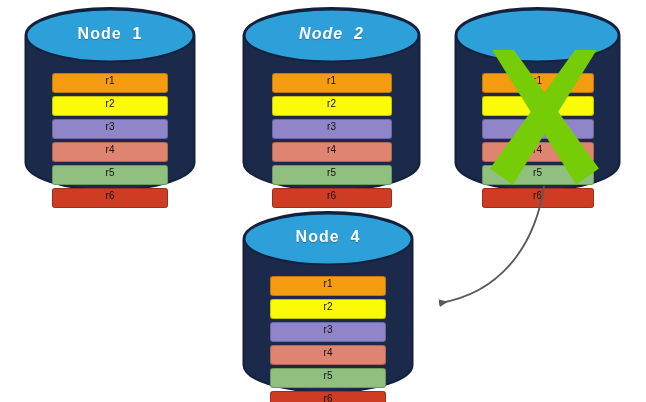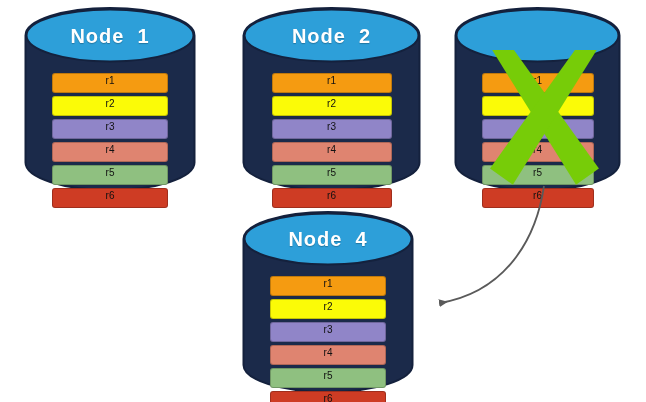--- a/index.html
+++ b/index.html
@@ -31,21 +31,21 @@
     height: 100%;
     overflow: visible;
   }
   .node-title {
     position: absolute;
     left: 0;
     width: 100%;
     text-align: center;
     color: #ffffff;
     font-weight: bold;
-    font-size: 20px;
+    font-size: 16px;
     letter-spacing: 1px;
     text-shadow: 0 1px 1px rgba(0,0,0,0.25);
     white-space: pre;
     pointer-events: none;
   }
   .rows {
     position: absolute;
     left: 0;
     width: 100%;
     display: flex;
@@ -95,21 +95,21 @@
         <div class="row-band" style="background: rgb(223, 132, 112); color: rgb(17, 17, 17); width: 116px;">r4</div>
         <div class="row-band" style="background: rgb(143, 192, 128); color: rgb(17, 17, 17); width: 116px;">r5</div>
         <div class="row-band" style="background: rgb(206, 60, 36); color: rgb(17, 17, 17); width: 116px;">r6</div>
       </div>
     </div>
     <div class="node" style="left: 243px; top: 8px; width: 177px; height: 182px;">
       <svg class="node-svg" viewBox="0 0 177 182" preserveAspectRatio="none">
         <path d="M 0.5 27.5 L 0.5 154.5 A 88 27.5 0 0 0 176.5 154.5 L 176.5 27.5 A 88 27.5 0 0 0 0.5 27.5 Z" fill="#1b2a4a" stroke="#14213d" stroke-width="2"></path>
         <ellipse cx="88.5" cy="27.5" rx="87" ry="26" fill="#2d9fd9" stroke="#14213d" stroke-width="2"></ellipse>
       </svg>
-      <div class="node-title" style="top: 16.5px;">Node  2</div>
+      <div class="node-title" style="top: 16.5px; font-style: italic;">Node  2</div>
       <div class="rows" style="top: 65px;">
         <div class="row-band" style="background: rgb(245, 155, 17); color: rgb(17, 17, 17); width: 120px;">r1</div>
         <div class="row-band" style="background: rgb(251, 251, 7); color: rgb(17, 17, 17); width: 120px;">r2</div>
         <div class="row-band" style="background: rgb(144, 133, 200); color: rgb(17, 17, 17); width: 120px;">r3</div>
         <div class="row-band" style="background: rgb(223, 132, 112); color: rgb(17, 17, 17); width: 120px;">r4</div>
         <div class="row-band" style="background: rgb(143, 192, 128); color: rgb(17, 17, 17); width: 120px;">r5</div>
         <div class="row-band" style="background: rgb(206, 60, 36); color: rgb(17, 17, 17); width: 120px;">r6</div>
       </div>
     </div>
     <div class="node" style="left: 455px; top: 8px; width: 165px; height: 182px;">

